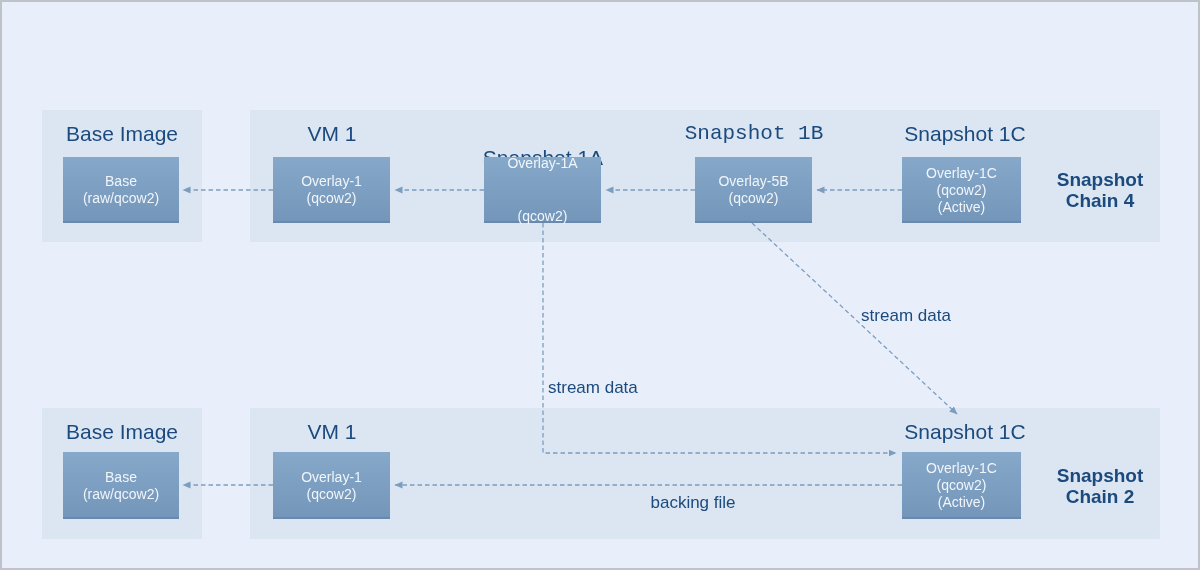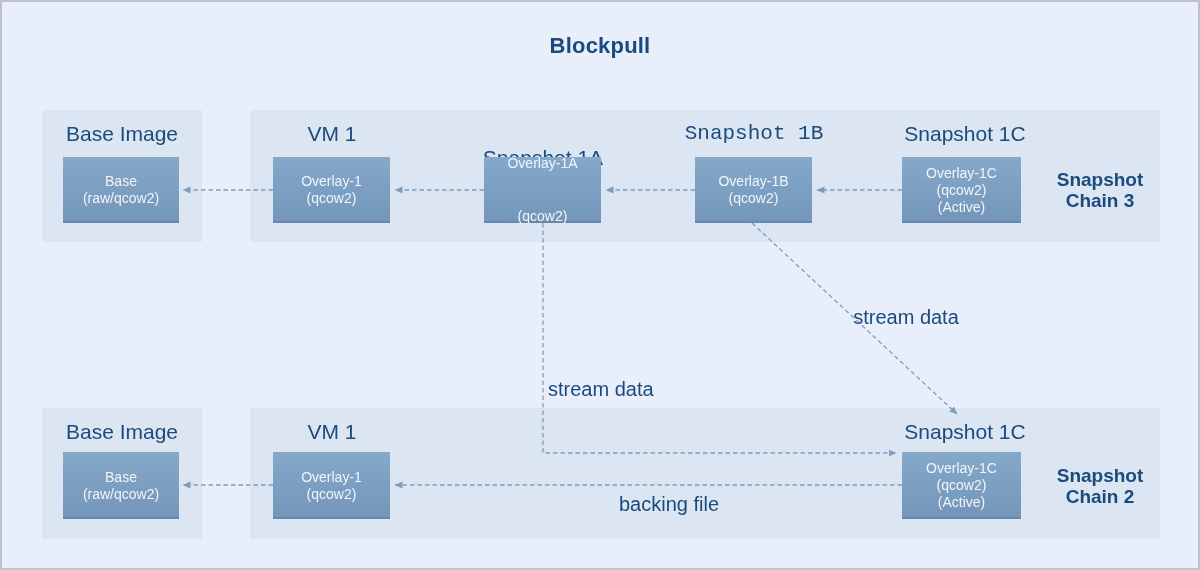--- a/index.html
+++ b/index.html
@@ -37,36 +37,35 @@
     background:linear-gradient(180deg,var(--box-top),var(--box-bottom));
     box-shadow:inset 0 -2px 0 rgba(30,60,90,.12);
     color:var(--box-text);font-size:14px;line-height:17px;text-align:center;
   }
   .row1-box{top:155px;height:66px;}
   .row2-box{top:450px;height:67px;}
   .chain-label{
     position:absolute;left:1038px;width:120px;text-align:center;
     font-weight:700;font-size:19px;line-height:21px;color:var(--navy);
   }
-  .note{position:absolute;font-size:20px;color:var(--navy);white-space:nowrap;}
+  .note{position:absolute;font-size:17px;color:var(--navy);white-space:nowrap;}
   #note-stream-elbow{left:546px;top:376px;}
   #note-stream-diag{left:904px;top:304px;transform:translateX(-50%);}
-  #note-backing{left:667px;top:491px;transform:translateX(-50%);}
+  #note-backing{left:691px;top:491px;transform:translateX(-50%);}
   #arrows{position:absolute;left:0;top:0;width:1200px;height:570px;pointer-events:none;}
   #arrows line,#arrows path.conn{
     stroke:var(--arrow);stroke-width:1.3;fill:none;stroke-dasharray:4.5 3;
   }
   #ah path{fill:var(--arrow);}
 </style>
 </head>
 <body>
 
 <div id="stage">
 
-  <div class="title">Blockpull</div>
 
   <div class="panel" id="panel-c1-base"></div>
   <div class="panel" id="panel-c1-main"></div>
   <div class="panel" id="panel-c2-base"></div>
   <div class="panel" id="panel-c2-main"></div>
 
   <svg id="arrows" viewBox="0 0 1200 570" xmlns="http://www.w3.org/2000/svg">
     <defs>
       <marker id="ah" markerWidth="9" markerHeight="8" refX="7.5" refY="3.5" orient="auto" markerUnits="userSpaceOnUse">
         <path d="M0,0 L8,3.5 L0,7 Z"></path>
@@ -94,32 +93,32 @@
   </div>
   <div class="node-box row1-box" style="left:271px;">
     <div>Overlay-1</div>
     <div>(qcow2)</div>
   </div>
   <div class="node-box row1-box" style="left:482px;gap:36px;">
     <div>Overlay-1A</div>
     <div>(qcow2)</div>
   </div>
   <div class="node-box row1-box" style="left:693px;">
-    <div>Overlay-1B</div>
+    <div>Overlay-5B</div>
     <div>(qcow2)</div>
   </div>
   <div class="node-box row1-box" style="left:900px;width:119px;">
     <div>Overlay-1C</div>
     <div>(qcow2)</div>
     <div>(Active)</div>
   </div>
 
   <div class="chain-label" style="top:167px;">
     <div>Snapshot</div>
-    <div>Chain 3</div>
+    <div>Chain 4</div>
   </div>
 
   <div class="col-header" style="left:120px;top:418px;">Base Image</div>
   <div class="col-header" style="left:330px;top:418px;">VM 1</div>
   <div class="col-header" style="left:963px;top:418px;">Snapshot 1C</div>
 
   <div class="node-box row2-box" style="left:61px;width:116px;">
     <div>Base</div>
     <div>(raw/qcow2)</div>
   </div>

